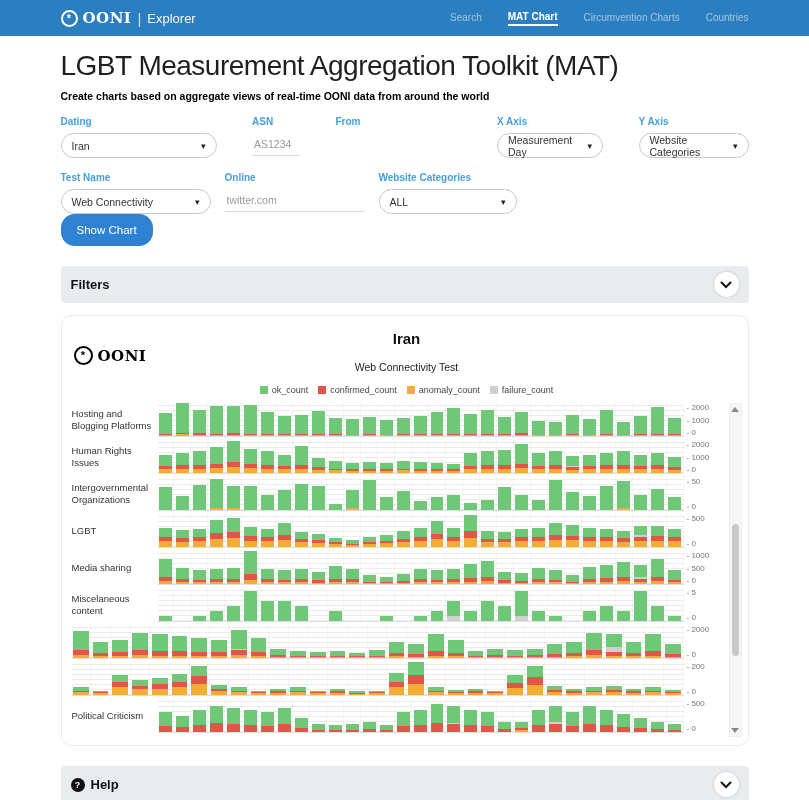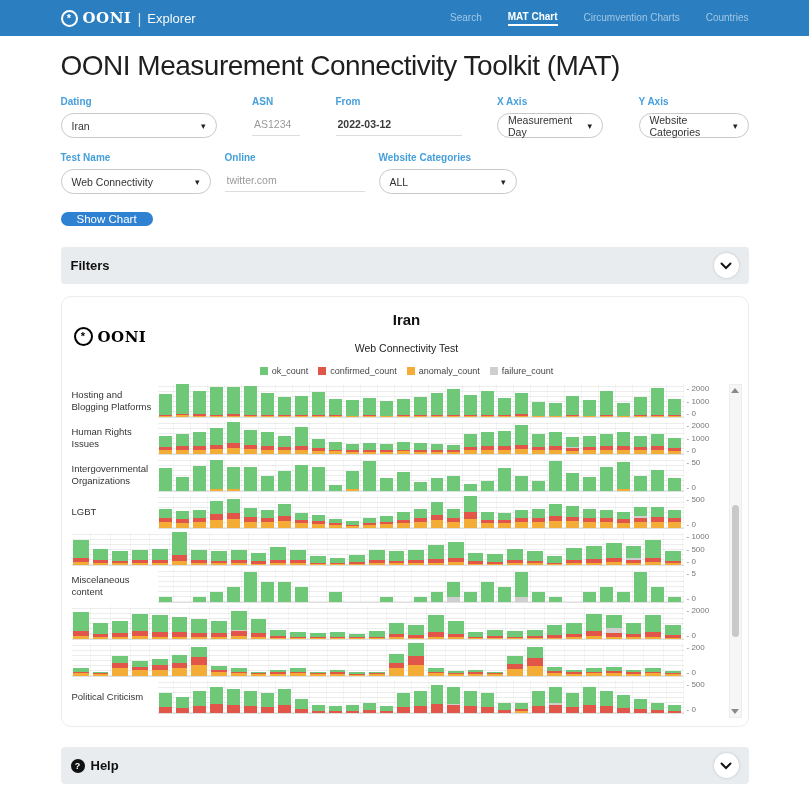--- a/index.html
+++ b/index.html
@@ -24,21 +24,21 @@
 
   
   .form-row { display:flex; margin-top:14px; }
   .form-row.r1 { justify-content:space-between; }
   .field label { display:block; font-size:10px; font-weight:bold; color:#459fdc; margin-bottom:6px; }
   .select { height:25px; border:1px solid #c9c9c9; border-radius:14px; background:#fff; display:flex; align-items:center; justify-content:space-between; padding:0 10px; font-size:10.5px; color:#333; cursor:pointer; }
   .caret { font-size:9px; color:#222; margin-left:6px; }
   .uinput { width:100%; border:none; border-bottom:1px solid #ddd; background:transparent; font-size:10.5px; padding:5px 2px; color:#3a3a3a; outline:none; font-family:inherit; }
   .uinput.dateval { font-weight:bold; }
   .uinput::placeholder { color:#9a9a9a; }
-  .show-chart { margin-top:18px; height:14px; padding:0 16px; background:#2f82d2; color:#fff; border:none; border-radius:14px; font-size:11.5px; cursor:pointer; font-family:inherit; }
+  .show-chart { height:32px; padding:0 16px; background:#2f82d2; color:#fff; border:none; border-radius:14px; font-size:11.5px; cursor:pointer; font-family:inherit; }
 
   
   .collapse-bar { margin-top:20px; height:37px; background:#e8ecef; border-radius:4px; display:flex; align-items:center; padding:0 10px; cursor:pointer; }
   .collapse-title { font-size:13px; font-weight:bold; color:#111; }
   .chev { margin-left:auto; width:25px; height:25px; border-radius:50%; background:#fff; border:none; box-shadow:0 0 3px rgba(0,0,0,.18); display:flex; align-items:center; justify-content:center; cursor:pointer; }
   .qicon { width:14px; height:14px; border-radius:50%; background:#111; color:#fff; font-size:9px; font-weight:bold; display:inline-flex; align-items:center; justify-content:center; margin-right:6px; }
 
   
   .chart-card { margin-top:12px; border:1px solid #ececec; border-radius:10px; padding:12px 6px 8px 10px; position:relative; }
   .chart-logo { position:absolute; left:12px; top:30px; display:flex; align-items:center; color:#000; }
@@ -80,37 +80,37 @@
     <nav class="nav-links" id="nav-links">
         <span class="nav-link">Search</span>
         <span class="nav-link active">MAT Chart</span>
         <span class="nav-link">Circumvention Charts</span>
         <span class="nav-link">Countries</span>
       </nav>
   </div>
 </header>
 
 <main>
-  <h1>OONI Measurement Connectivity Toolkit (MAT)</h1>
+  <h1>LGBT Measurement Aggregation Toolkit (MAT)</h1>
+  <p class="subtitle">Create charts based on aggregate views of real-time OONI data from around the world</p>
 
   <div class="form-row r1">
     <div class="field" style="width:156px">
       <label>Dating</label>
       <div class="select">
         <span>Iran</span>
         <span class="caret">▾</span>
       </div>
     </div>
     <div class="field" style="width:48px">
       <label>ASN</label>
       <input class="uinput" placeholder="AS1234" style="">
     </div>
     <div class="field" style="width:126px">
       <label>From</label>
-      <input class="uinput dateval" value="2022-03-12" style="">
     </div>
     <div class="field" style="width:106px">
       <label>X Axis</label>
       <div class="select">
         <span>Measurement Day</span>
         <span class="caret">▾</span>
       </div>
     </div>
     <div class="field" style="width:110px">
       <label>Y Axis</label>
@@ -1025,20 +1025,21 @@
                   <div class="cseg" style="height: 25%; background: rgb(111, 200, 120);"></div>
                 </div>
               </div>
             </div>
             <div class="cticks">
               <div>- 500</div>
               <div>- 0</div>
             </div>
           </div>
           <div class="crow">
+            <div class="clabel">Media sharing</div>
             <div class="cplot">
               <div class="cslot">
                 <div class="cbar">
                   <div class="cseg" style="height: 9.09091%; background: rgb(243, 172, 53);"></div>
                   <div class="cseg" style="height: 13.6364%; background: rgb(226, 85, 73);"></div>
                   <div class="cseg" style="height: 53.0303%; background: rgb(111, 200, 120);"></div>
                 </div>
               </div>
               <div class="cslot">
                 <div class="cbar">

